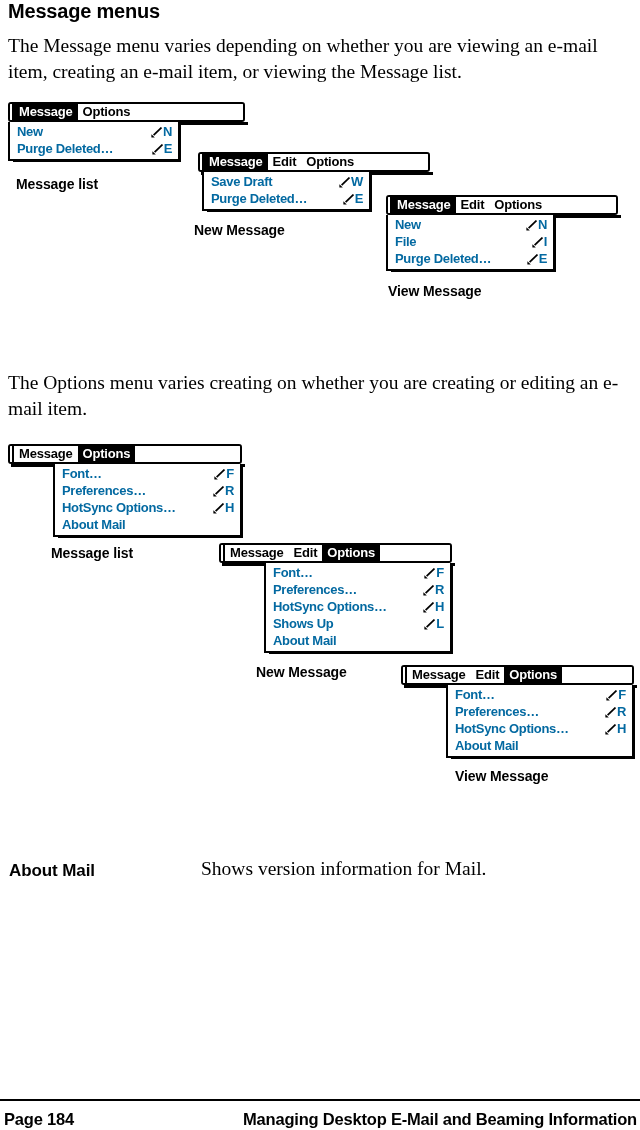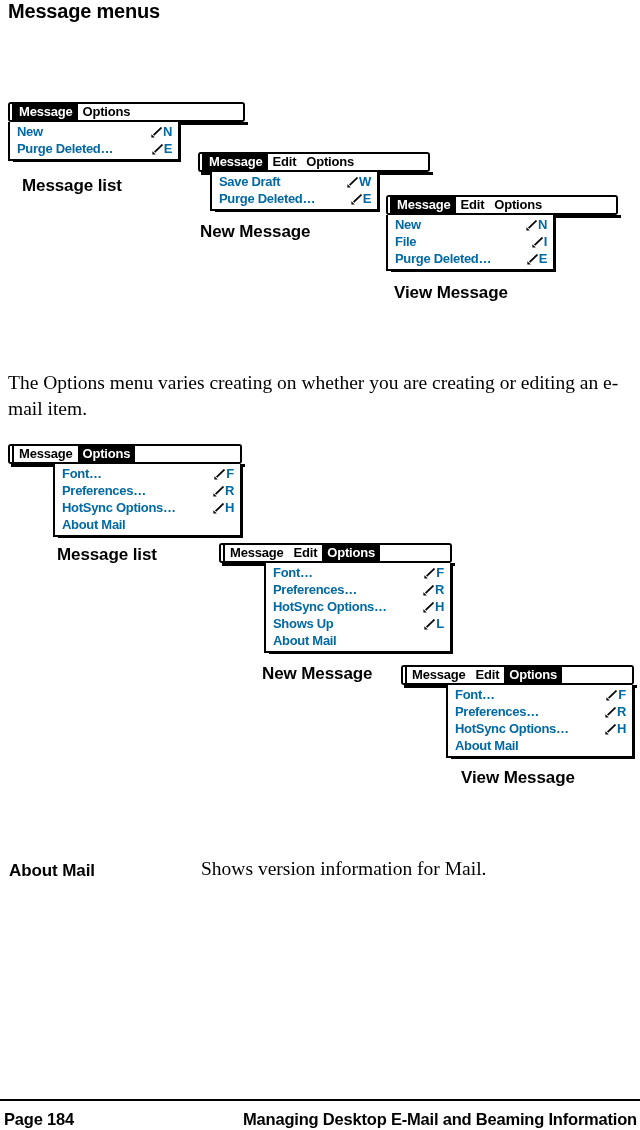--- a/index.html
+++ b/index.html
@@ -39,25 +39,24 @@
     font-family: "Liberation Serif", serif;
     font-size: 19.5px;
     line-height: 26px;
     color: #000;
   }
 
   .caption {
     position: absolute;
     font-family: "Liberation Sans", sans-serif;
     font-weight: bold;
-    font-size: 17px;
+    font-size: 14px;
     letter-spacing: -0.1px;
     color: #000;
     white-space: nowrap;
-    margin-left: 6px;
   }
 
   
   .menu {
     position: absolute;
   }
   .menubar {
     position: relative;
     background: #ffffff;
     border: 2px solid #000000;
@@ -192,20 +191,21 @@
     white-space: nowrap;
   }
 </style>
 </head>
 <body>
 
 <div class="page">
 
   <div class="section-heading" style="left:8px; top:0px;">Message menus</div>
 
+  <div class="body-para" style="left:8px; top:33px; width:620px;">The Message menu varies depending on whether you are viewing an e-mail item, creating an e-mail item, or viewing the Message list.</div>
 
   <div class="menu" id="msg-menu-0" style="left: 8px; top: 102px; width: 237px;">
       <div class="menubar">
         <div class="mb-notch"></div>
         <div class="mb-item sel">Message</div>
         <div class="mb-item">Options</div>
         <div class="mb-filler"></div>
       </div>
       <div class="menubar-shadow-btm" style="left: 3px; top: 20px; width: 237px;"></div>
       <div class="menupanel" style="left: 0px; top: 20px; width: 172px;">
@@ -241,21 +241,21 @@
 
   <div class="menu" id="msg-menu-1" style="left: 198px; top: 152px; width: 232px;">
       <div class="menubar">
         <div class="mb-notch"></div>
         <div class="mb-item sel">Message</div>
         <div class="mb-item">Edit</div>
         <div class="mb-item">Options</div>
         <div class="mb-filler"></div>
       </div>
       <div class="menubar-shadow-btm" style="left: 3px; top: 20px; width: 232px;"></div>
-      <div class="menupanel" style="left: 12px; top: 20px; width: 169px;">
+      <div class="menupanel" style="left: 4px; top: 20px; width: 169px;">
         <div class="mi">
           <span class="mi-label">Save Draft</span>
           <span class="mi-gap"></span>
           <span class="mi-sc">
             <span class="stroke-icon">
               <svg width="11" height="11" viewBox="0 0 11 11">
                 <path d="M10.5 0.6 L2.6 8.2" stroke="#000" stroke-width="1.8" fill="none"></path>
                 <path d="M0.4 10.6 L0.4 7.3 L3.8 10.6 Z" fill="#000"></path>
               </svg>
             </span>

